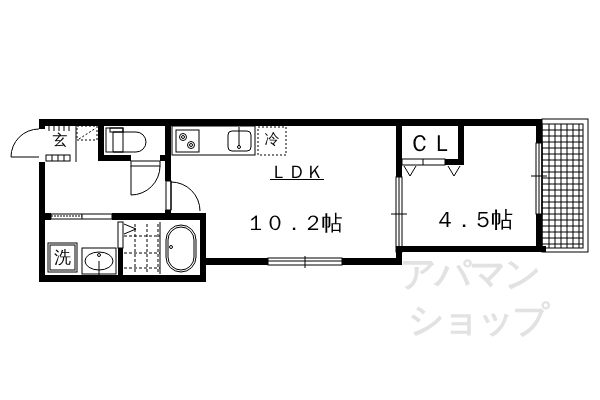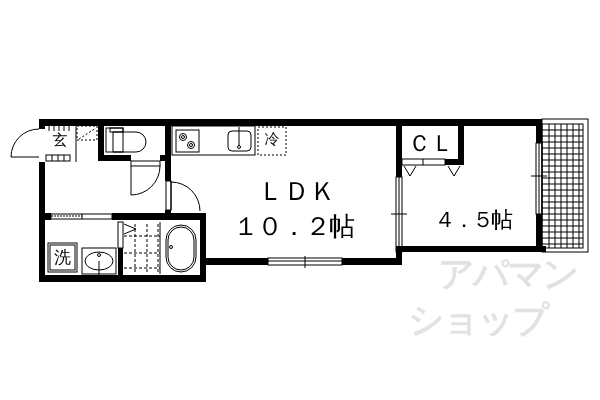--- a/index.html
+++ b/index.html
@@ -6,21 +6,21 @@
   body { width:600px; height:400px; position:relative; overflow:hidden; font-family:"DejaVu Sans", sans-serif; }
   #plan { position:absolute; left:0; top:0; width:600px; height:400px; }
   .room-label { position:absolute; font-family:"DejaVu Sans", sans-serif; color:#000; text-align:center; white-space:pre; }
   .watermark { position:absolute; font-family:"DejaVu Sans", sans-serif; font-weight:bold; color:#e2e2e2; white-space:pre; }
 </style>
 </head>
 <body>
 
 <div id="plan">
 
-  <div class="watermark" style="left:400px; top:250px; font-size:36px; letter-spacing:-2px;margin-left:38px;">アパマン</div>
+  <div class="watermark" style="left:400px; top:250px; font-size:36px; letter-spacing:-2px;">アパマン</div>
   <div class="watermark" style="left:408px; top:296px; font-size:36px; letter-spacing:-2px;">ショップ</div>
 
   <svg width="600" height="400" viewBox="0 0 600 400" style="position:absolute;left:0;top:0;">
 
     <g fill="#000">
 
       <rect x="39" y="119" width="503" height="7"></rect>
 
       <rect x="39" y="119" width="6" height="10"></rect>
       <rect x="39" y="162" width="6" height="120"></rect>
@@ -199,19 +199,19 @@
         <line x1="542" y1="238" x2="583" y2="238"></line>
           <line x1="542" y1="244" x2="583" y2="244"></line>
       </g>
     </g>
   </svg>
 
   <div class="room-label" style="left:49px; top:131px; width:22px; font-size:15px;">玄</div>
   <div class="room-label" style="left:50px; top:246px; width:25px; font-size:17px;">洗</div>
   <div class="room-label" style="left:260px; top:130px; width:24px; font-size:15px;">冷</div>
 
-  <div class="room-label" style="left:232px; top:174px; width:130px; font-size:26px;">ＬＤＫ</div>
-  <div class="room-label" style="left:228px; top:209px; width:130px; font-size:26px; letter-spacing:-2px;">１０．２帖</div>
+  <div class="room-label" style="left:232px; top:160px; width:130px; font-size:18px;text-decoration:underline;">ＬＤＫ</div>
+  <div class="room-label" style="left:228px; top:209px; width:130px; font-size:21px; letter-spacing:-2px;">１０．２帖</div>
 
   <div class="room-label" style="left:404px; top:128px; width:54px; font-size:23px;">ＣＬ</div>
 
   <div class="room-label" style="left:422px; top:205px; width:100px; font-size:22px; letter-spacing:-3px;">４．５帖</div>
 </div>
 
 </body></html>

